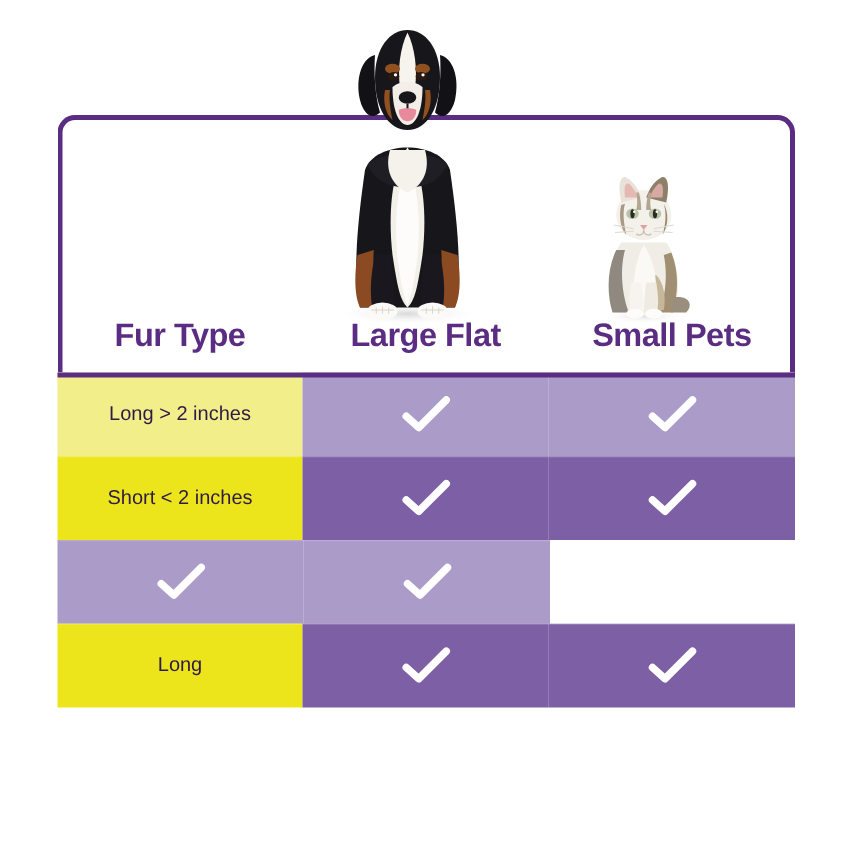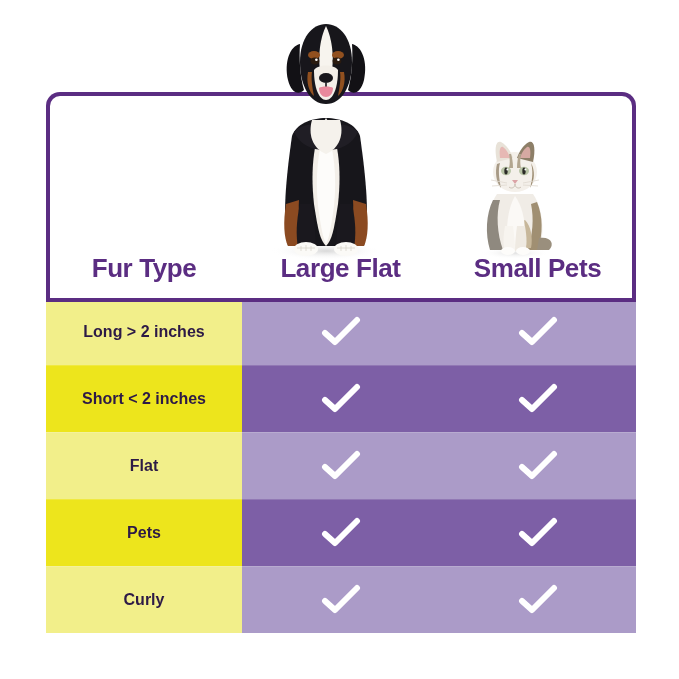--- a/index.html
+++ b/index.html
@@ -112,21 +112,21 @@
     width: 590px;
   }
   .cell-label {
     width: 196px;
     display: flex;
     align-items: center;
     justify-content: center;
     box-sizing: border-box;
     color: #2d1a46;
     font-size: 16px;
-    font-weight: bold;
+    font-weight: normal;
     white-space: nowrap;
   }
   .cell-check {
     width: 197px;
     display: flex;
     align-items: center;
     justify-content: center;
     box-sizing: border-box;
   }
   .row.light .cell-label { background: #f2ef8a; }
@@ -284,56 +284,42 @@
           </svg>
         </div>
         <div class="cell-check">
           <svg class="check-icon" width="40" height="34" viewBox="0 0 40 34">
             <path d="M4 18 L14 27 L36 5" stroke="#ffffff" stroke-width="6" fill="none" stroke-linecap="round" stroke-linejoin="round"></path>
           </svg>
         </div>
       </div>
 
       <div class="row light">
-        <div class="cell-label">Flat</div>
         <div class="cell-check">
           <svg class="check-icon" width="40" height="34" viewBox="0 0 40 34">
             <path d="M4 18 L14 27 L36 5" stroke="#ffffff" stroke-width="6" fill="none" stroke-linecap="round" stroke-linejoin="round"></path>
           </svg>
         </div>
         <div class="cell-check">
           <svg class="check-icon" width="40" height="34" viewBox="0 0 40 34">
             <path d="M4 18 L14 27 L36 5" stroke="#ffffff" stroke-width="6" fill="none" stroke-linecap="round" stroke-linejoin="round"></path>
           </svg>
         </div>
       </div>
 
       <div class="row dark">
-        <div class="cell-label">Pets</div>
+        <div class="cell-label">Long</div>
         <div class="cell-check">
           <svg class="check-icon" width="40" height="34" viewBox="0 0 40 34">
             <path d="M4 18 L14 27 L36 5" stroke="#ffffff" stroke-width="6" fill="none" stroke-linecap="round" stroke-linejoin="round"></path>
           </svg>
         </div>
         <div class="cell-check">
           <svg class="check-icon" width="40" height="34" viewBox="0 0 40 34">
             <path d="M4 18 L14 27 L36 5" stroke="#ffffff" stroke-width="6" fill="none" stroke-linecap="round" stroke-linejoin="round"></path>
           </svg>
         </div>
       </div>
 
-      <div class="row light">
-        <div class="cell-label">Curly</div>
-        <div class="cell-check">
-          <svg class="check-icon" width="40" height="34" viewBox="0 0 40 34">
-            <path d="M4 18 L14 27 L36 5" stroke="#ffffff" stroke-width="6" fill="none" stroke-linecap="round" stroke-linejoin="round"></path>
-          </svg>
-        </div>
-        <div class="cell-check">
-          <svg class="check-icon" width="40" height="34" viewBox="0 0 40 34">
-            <path d="M4 18 L14 27 L36 5" stroke="#ffffff" stroke-width="6" fill="none" stroke-linecap="round" stroke-linejoin="round"></path>
-          </svg>
-        </div>
-      </div>
 
     </div>
   </div>
 </div>
 
 </body></html>

